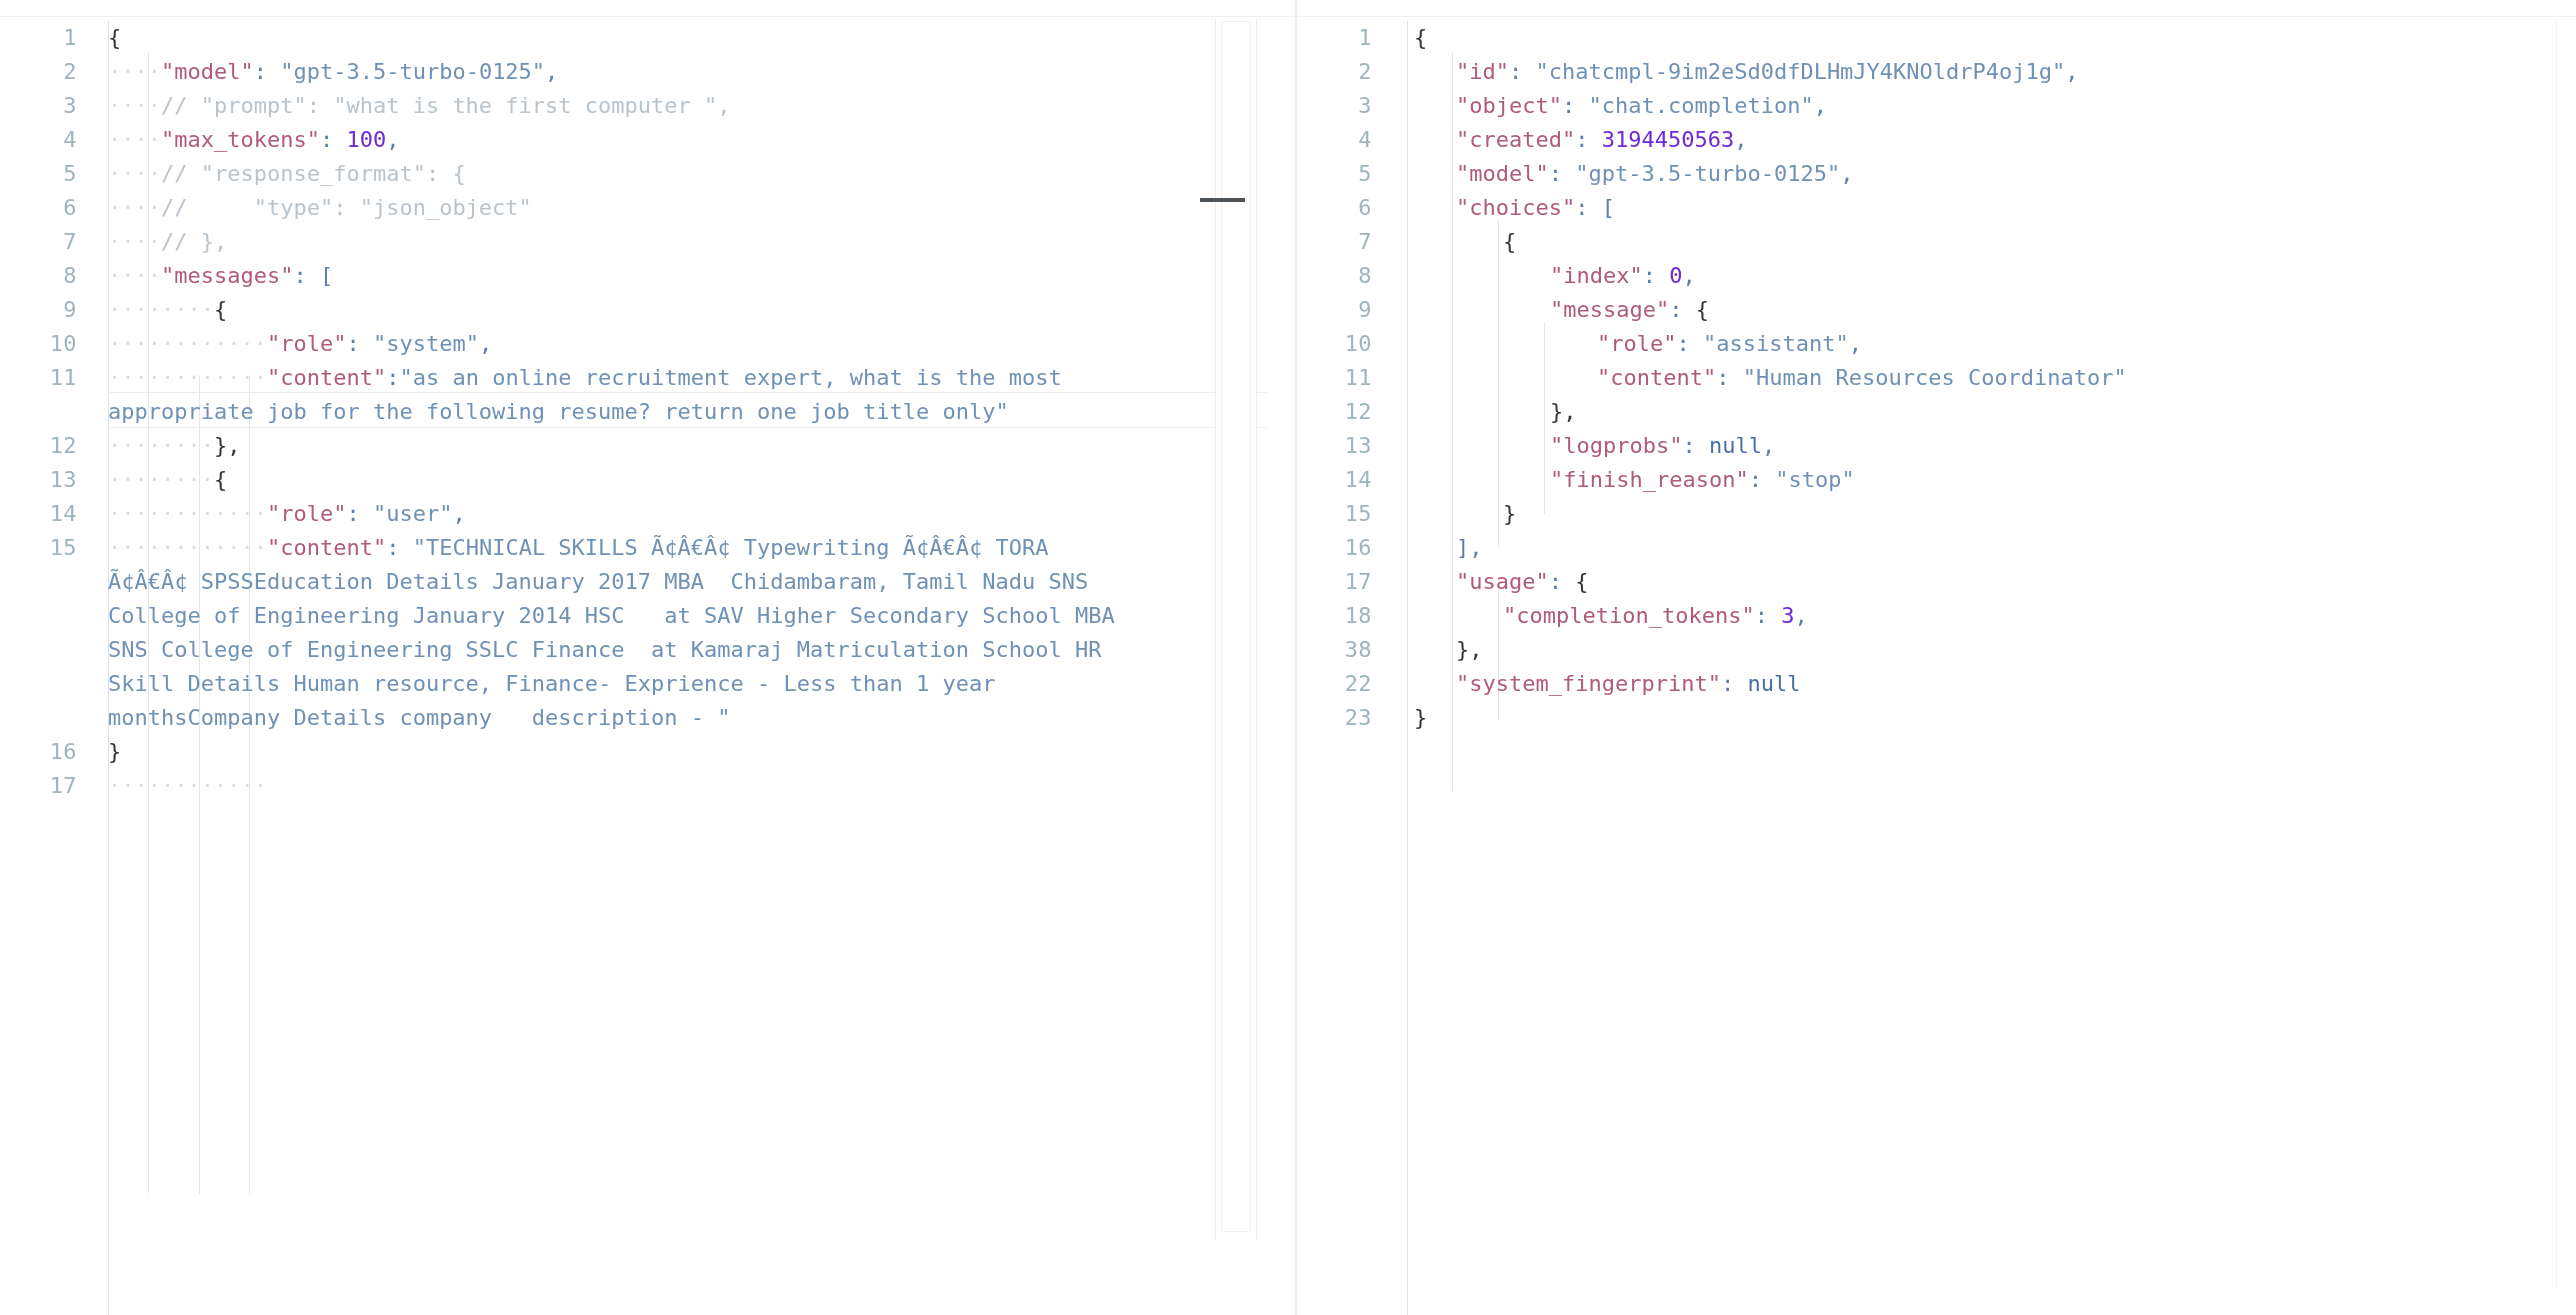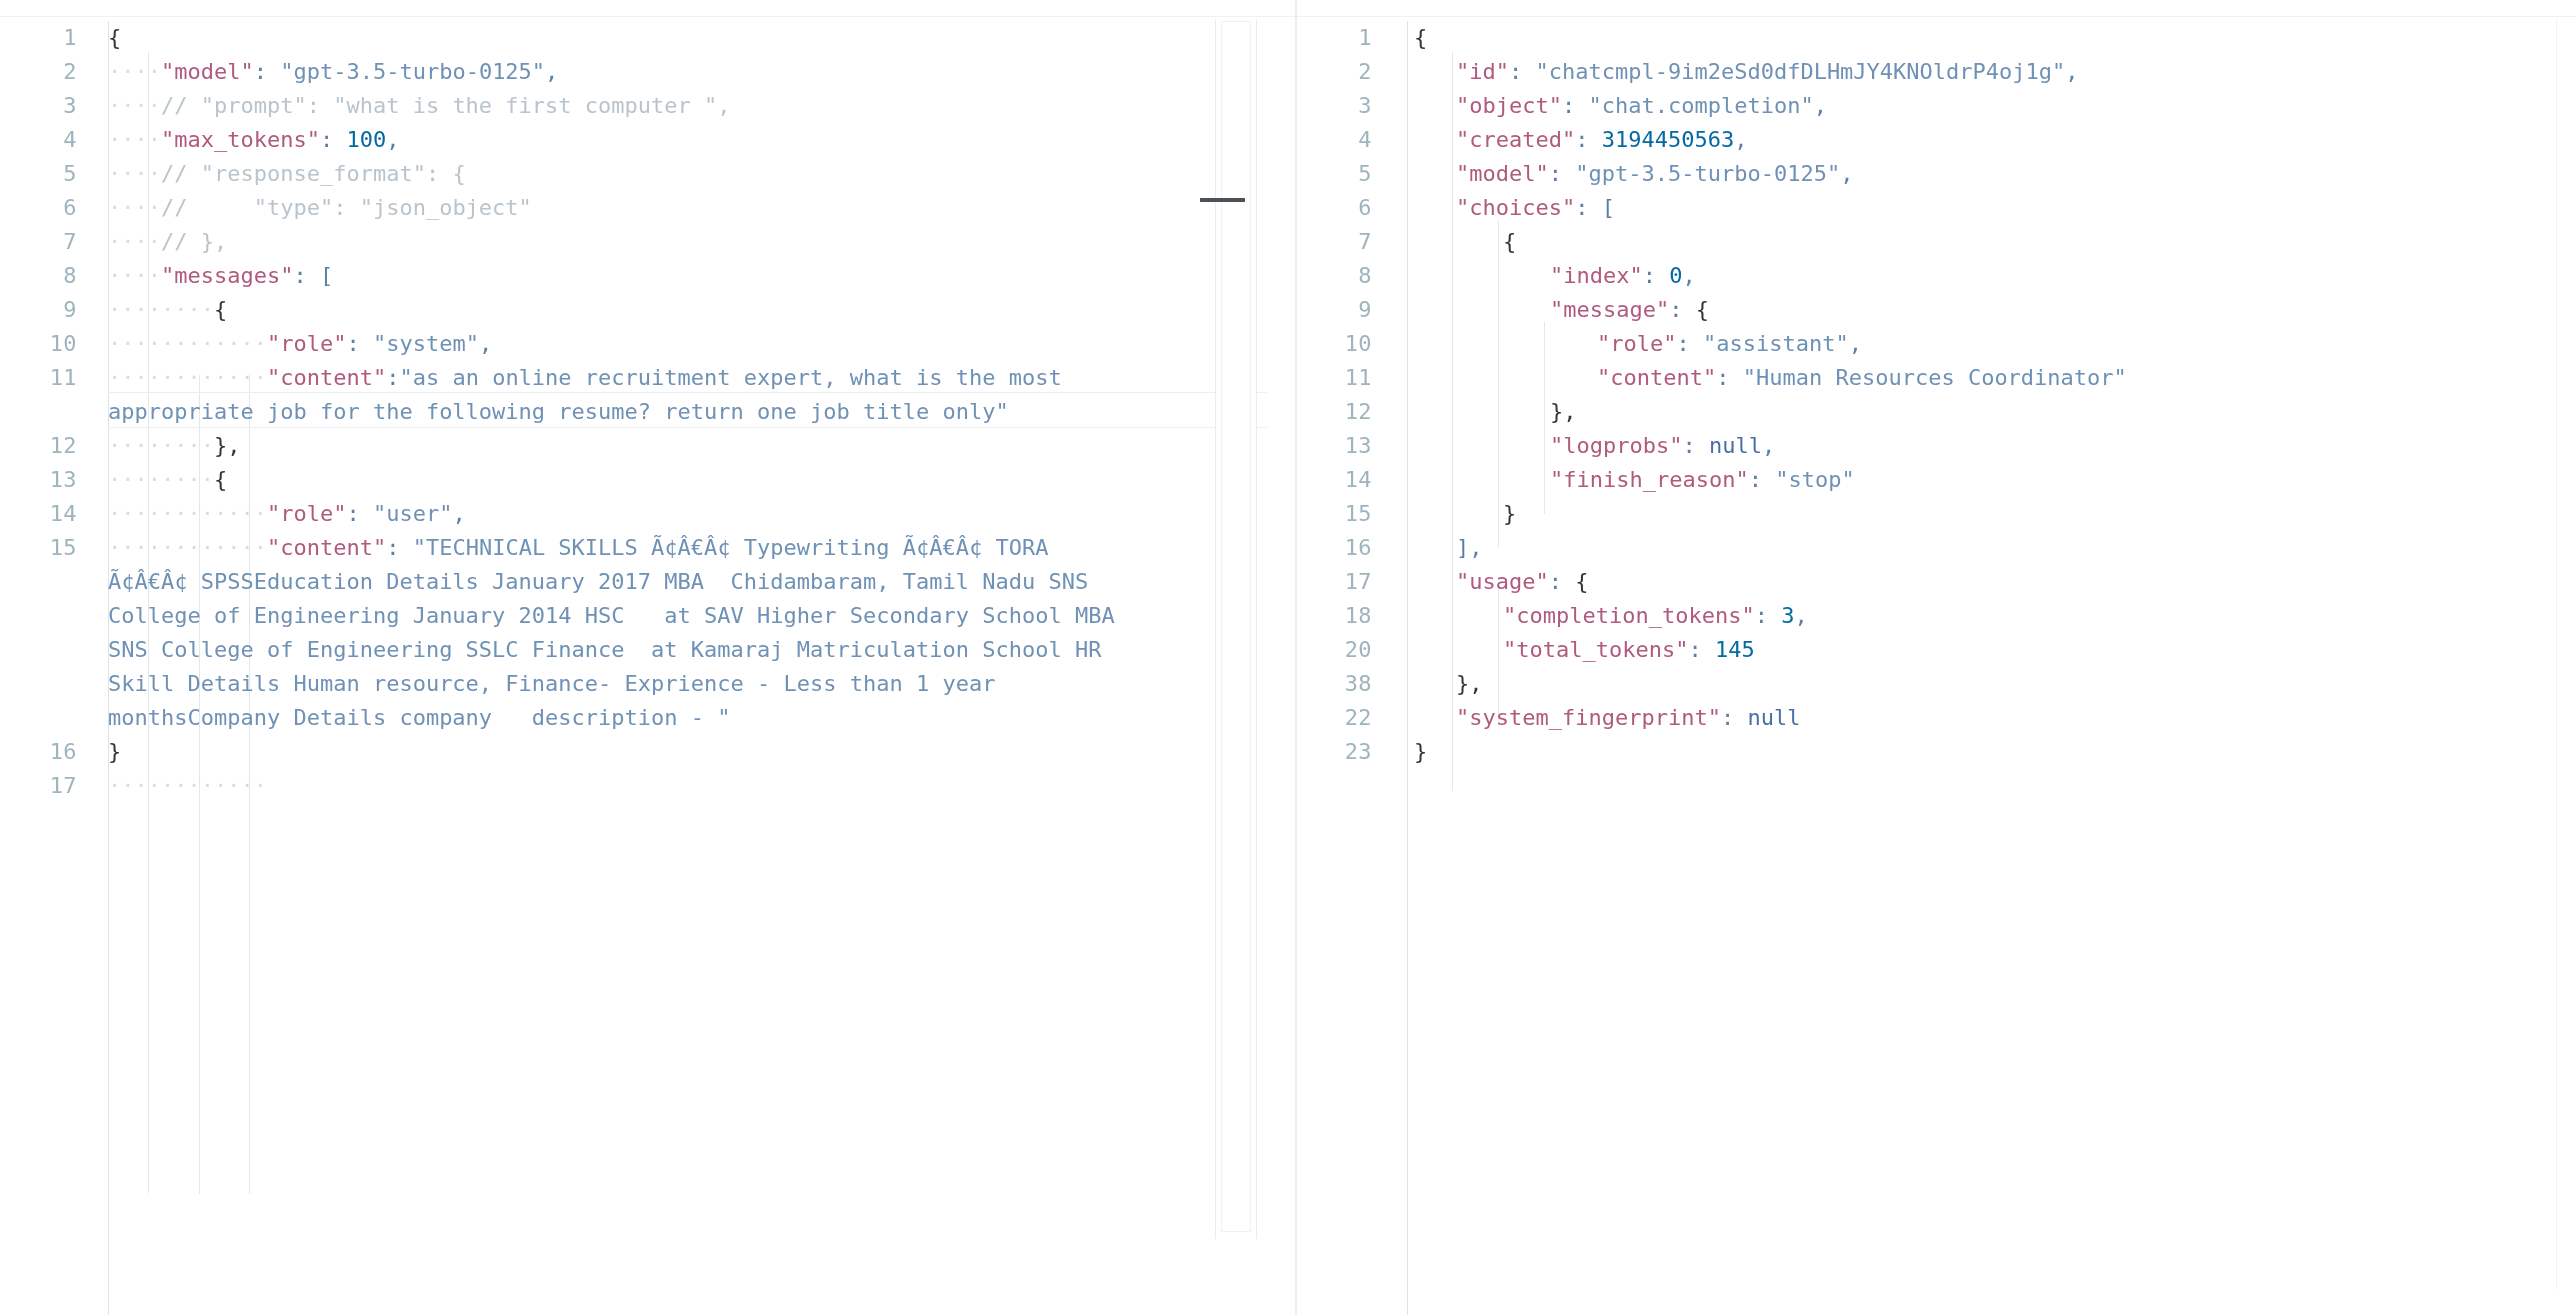--- a/index.html
+++ b/index.html
@@ -98,21 +98,21 @@
   
   .indent-guide {
     position: absolute;
     width: 0.9px;
     background: #e3e7ea;
   }
 
   
   .k   { color: #b05a7d; }            
   .s   { color: #6f91b5; }            
-  .n   { color: #0369a1; }            
+  .n   { color: #6d28d9; }            
   .kw  { color: #4a6fa8; font-weight: normal; } 
   .p   { color: #5d7fa5; }            
   .c   { color: #b9c4cc; }            
   .dot { color: #d8dde1; }            
   .br  { color: #30363c; }            
 
   
   .hl-rule {
     position: absolute;
     left: 108px;
@@ -379,24 +379,20 @@
         <span class="lineno">17</span>
         <span class="code" style="padding-left:84px;"><span class="k">"usage"</span><span class="p">: </span><span class="br">{</span></span>
       </div>
 
 
       <div class="row">
         <span class="lineno">18</span>
         <span class="code" style="padding-left:131px;"><span class="k">"completion_tokens"</span><span class="p">: </span><span class="n">3</span><span class="p">,</span></span>
       </div>
 
-      <div class="row">
-        <span class="lineno">20</span>
-        <span class="code" style="padding-left:131px;"><span class="k">"total_tokens"</span><span class="p">: </span><span class="n">145</span></span>
-      </div>
 
       <div class="row">
         <span class="lineno">38</span>
         <span class="code" style="padding-left:84px;"><span class="br">},</span></span>
       </div>
 
       <div class="row">
         <span class="lineno">22</span>
         <span class="code" style="padding-left:84px;"><span class="k">"system_fingerprint"</span><span class="p">: </span><span class="kw">null</span></span>
       </div>

